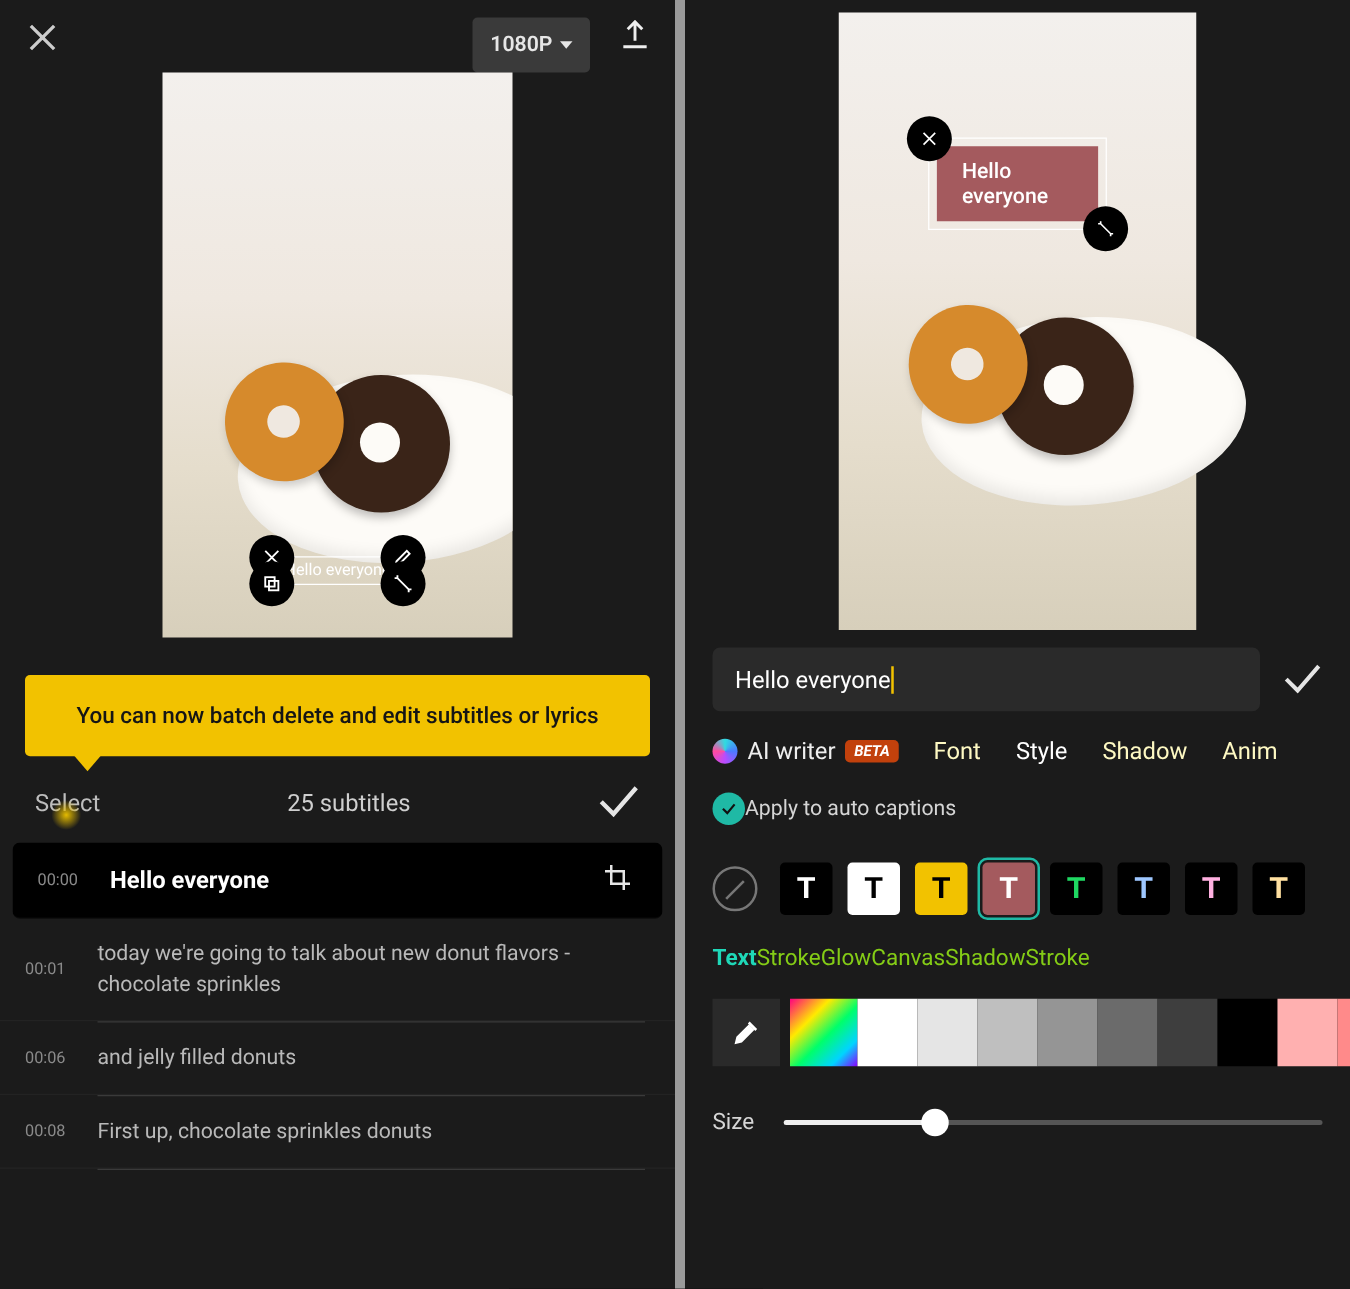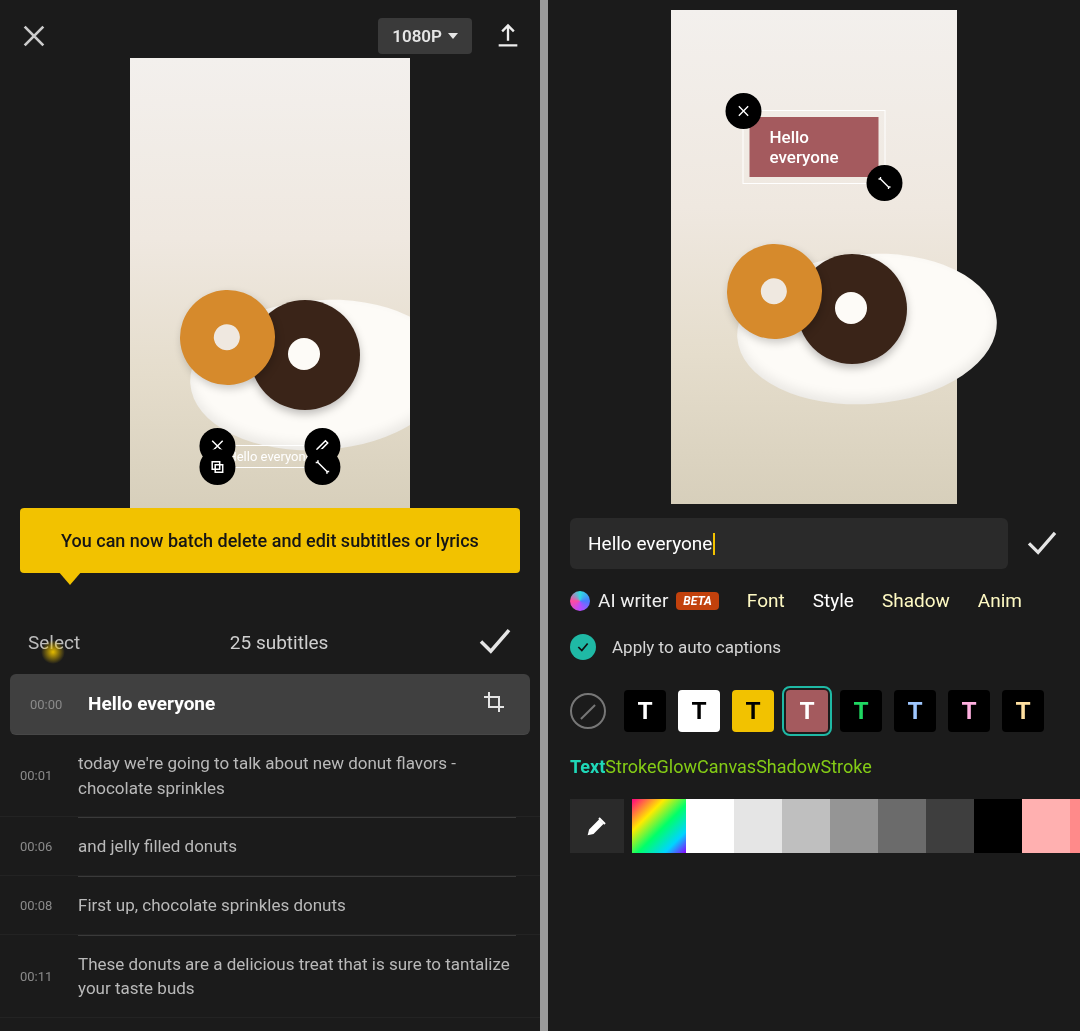--- a/index.html
+++ b/index.html
@@ -11,21 +11,21 @@
     display: flex;
     overflow: hidden;
     color: #fff;
   }
   .pane { background: #1b1b1b; height: 1031px; position: relative; }
   .left { width: 540px; }
   .sep { width: 8px; background: #9a9a9a; }
   .right { width: 532px; }
 
   
-  .left-header { display: flex; align-items: center; padding: 14px 18px 0 18px; height: 58px; }
+  .left-header { display: flex; padding: 14px 18px 0 18px; height: 58px; }
   .close-x { width: 32px; height: 32px; stroke: #ccc; cursor:pointer; }
   .spacer { flex: 1; }
   .res-btn { background:#3a3a3a; color:#e6e6e6; font-size:17px; font-weight:600; padding:8px 14px; border-radius:4px; display:flex; align-items:center; gap:6px; cursor:pointer; }
   .caret-down { width:0; height:0; border-left:5px solid transparent; border-right:5px solid transparent; border-top:6px solid #e6e6e6; }
   .export-icon { width:28px; height:28px; margin-left:22px; stroke:#eee; }
 
   .preview-wrap { display:flex; justify-content:center; padding-top:0px; }
   .preview {
     width: 280px; height: 452px; background: linear-gradient(180deg,#f3f0ed 0%,#efe8e0 40%,#e5ddcc 70%,#d7cfbb 100%);
     position: relative; overflow:hidden;
@@ -44,21 +44,21 @@
     border:1px solid #fff; padding: 3px 10px; font-size:13px; color:#fff;
   }
   .corner-btn { position:absolute; width:36px; height:36px; background:#000; border-radius:50%; display:flex; align-items:center; justify-content:center; }
   .corner-btn svg { width:18px; height:18px; stroke:#fff; fill:none; }
   .cb-tl { left:-18px; top:-18px; }
   .cb-tr { right:-18px; top:-18px; }
   .cb-bl { left:-18px; bottom:-18px; }
   .cb-br { right:-18px; bottom:-18px; }
 
   .tooltip {
-    position:absolute; left:20px; right:20px; top:508px;
+    position:absolute; left:20px; right:20px; top:540px;
     background:#f2c200; color:#151515; font-size:18px; font-weight:500;
     padding:20px 28px; border-radius:4px; text-align:center; line-height:1.4;
   }
   .tooltip::after {
     content:""; position:absolute; left:38px; bottom:-12px;
     width:0; height:0; border-left:12px solid transparent; border-right:12px solid transparent;
     border-top:14px solid #f2c200;
   }
   .pulse {
     position:absolute; left:41px; top:640px; width:24px; height:24px;
@@ -69,21 +69,21 @@
   .sub-list-head {
     display:flex; align-items:center; padding: 0 28px; height:64px; margin-top: 100px;
     color:#cfcfcf; font-size:19px;
   }
   .sub-list-head .select-txt { color:#bdbdbd; }
   .sub-count { flex:1; text-align:center; color:#cfcfcf; }
   .check-big svg { width:34px; height:28px; stroke:#e5e5e5; stroke-width:2.5; fill:none; }
 
   .subtitle-list { }
   .sub-row { display:flex; align-items:center; padding: 16px 24px 16px 20px; gap:18px; border-bottom:1px solid rgba(255,255,255,0.04); }
-  .sub-row.active { background:#404040; border-radius:6px; margin:0 10px; }
+  .sub-row.active { background:#000000; border-radius:6px; margin:0 10px; }
   .sub-time { color:#8a8a8a; font-size:13px; width:40px; flex-shrink:0; }
   .sub-text { color:#b9b9b9; font-size:17px; line-height:1.45; flex:1; }
   .sub-row.active .sub-text { color:#fff; font-weight:700; font-size:19px; }
   .crop-icon svg { width:24px; height:24px; stroke:#e5e5e5; stroke-width:2; fill:none; }
   .sub-divider { height:1px; margin:0 24px 0 78px; background:#3a3a3a; }
 
   
   .right .preview-wrap { padding-top:10px; }
   .r-preview {
     width:286px; height:494px; background: linear-gradient(180deg,#f3f0ed 0%,#efe8e0 40%,#e5ddcc 70%,#d7cfbb 100%);
@@ -108,21 +108,21 @@
   .caret { display:inline-block; width:2px; height:22px; background:#f2c200; margin-left:1px; vertical-align:middle; }
   .check-input svg { width:32px; height:26px; stroke:#e5e5e5; stroke-width:2.5; fill:none; }
 
   .tabs { display:flex; align-items:center; gap:28px; padding: 20px 22px 10px 22px; font-size:19px; overflow:hidden; }
   .tab { color:#fef9c3; white-space:nowrap; cursor:pointer; }
   .tab.active { color:#fff; font-weight:400; }
   .ai-dot { width:20px; height:20px; border-radius:50%; background: conic-gradient(#2fdce0,#4b7bff,#b94bff,#ff4ba0,#2fdce0); flex-shrink:0; }
   .ai-writer { color:#eee; display:flex; align-items:center; gap:8px; }
   .beta-badge { background:#c2410c; color:#fff; font-size:12px; font-style:italic; font-weight:700; padding:2px 7px; border-radius:4px; }
 
-  .apply-row { display:flex; align-items:center; gap:16px; padding:12px 22px; }
+  .apply-row { display:flex; align-items:center; padding:12px 22px; }
   .apply-check { width:26px; height:26px; border-radius:50%; background:#1fb9a5; display:flex; align-items:center; justify-content:center; }
   .apply-check svg { width:14px; height:14px; stroke:#111; stroke-width:3; fill:none; }
   .apply-text { color:#d5d5d5; font-size:17px; }
 
   .swatch-row { display:flex; align-items:center; gap:12px; padding:18px 0 14px 22px; overflow:hidden; }
   .no-style { width:36px; height:36px; border:2px solid #777; border-radius:50%; position:relative; flex-shrink:0; margin-right:6px; }
   .no-style::after { content:""; position:absolute; left:6px; right:6px; top:50%; height:2px; background:#777; transform:rotate(-45deg); }
   .swatch { width:42px; height:42px; display:flex; align-items:center; justify-content:center; font-weight:800; font-size:24px; border-radius:4px; flex-shrink:0; font-family: Arial, sans-serif;}
   .swatch.sel { outline:2px solid #1fb9a5; outline-offset:2px; }
 
@@ -224,24 +224,20 @@
       <div class="sub-row">
         <span class="sub-time">00:06</span>
         <span class="sub-text">and jelly filled donuts</span>
       </div>
       <div class="sub-divider"></div>
       <div class="sub-row">
         <span class="sub-time">00:08</span>
         <span class="sub-text">First up, chocolate sprinkles donuts</span>
       </div>
       <div class="sub-divider"></div>
-      <div class="sub-row">
-        <span class="sub-time">00:11</span>
-        <span class="sub-text">These donuts are a delicious treat that is sure to tantalize your taste buds</span>
-      </div>
     </div>
 </div>
 
 <div class="sep"></div>
 
 <div class="pane right">
   <div class="preview-wrap">
     <div class="r-preview">
       <div class="donut-plate" style="bottom:100px;left:36px;">
         <div class="plate"></div>
@@ -312,13 +308,21 @@
   <div class="color-row">
     <div class="eyedrop">
         <svg viewBox="0 0 24 24">
           <path d="M4 20 l1 -4 l9 -9 l3 3 l-9 9 z M14 4 l6 6" stroke-width="2"></path>
         </svg>
       </div>
     <div class="grad-sw"></div>
     <div id="colors" style="display:contents"><div class="csw" style="background: rgb(255, 255, 255);"></div><div class="csw" style="background: rgb(229, 229, 229);"></div><div class="csw" style="background: rgb(191, 191, 191);"></div><div class="csw" style="background: rgb(149, 149, 149);"></div><div class="csw" style="background: rgb(107, 107, 107);"></div><div class="csw" style="background: rgb(62, 62, 62);"></div><div class="csw" style="background: rgb(0, 0, 0);"></div><div class="csw" style="background: rgb(255, 176, 176);"></div><div class="csw" style="background: rgb(255, 138, 138);"></div></div>
   </div>
 
+  <div class="size-row">
+    <span class="size-label">Size</span>
+    <div class="slider">
+      <div class="track"></div>
+      <div class="track-fill" id="size-fill" style="width: 28%;"></div>
+      <div class="thumb" id="size-thumb" style="left: 28%;"></div>
+    </div>
+  </div>
 </div>
 
 </body></html>

